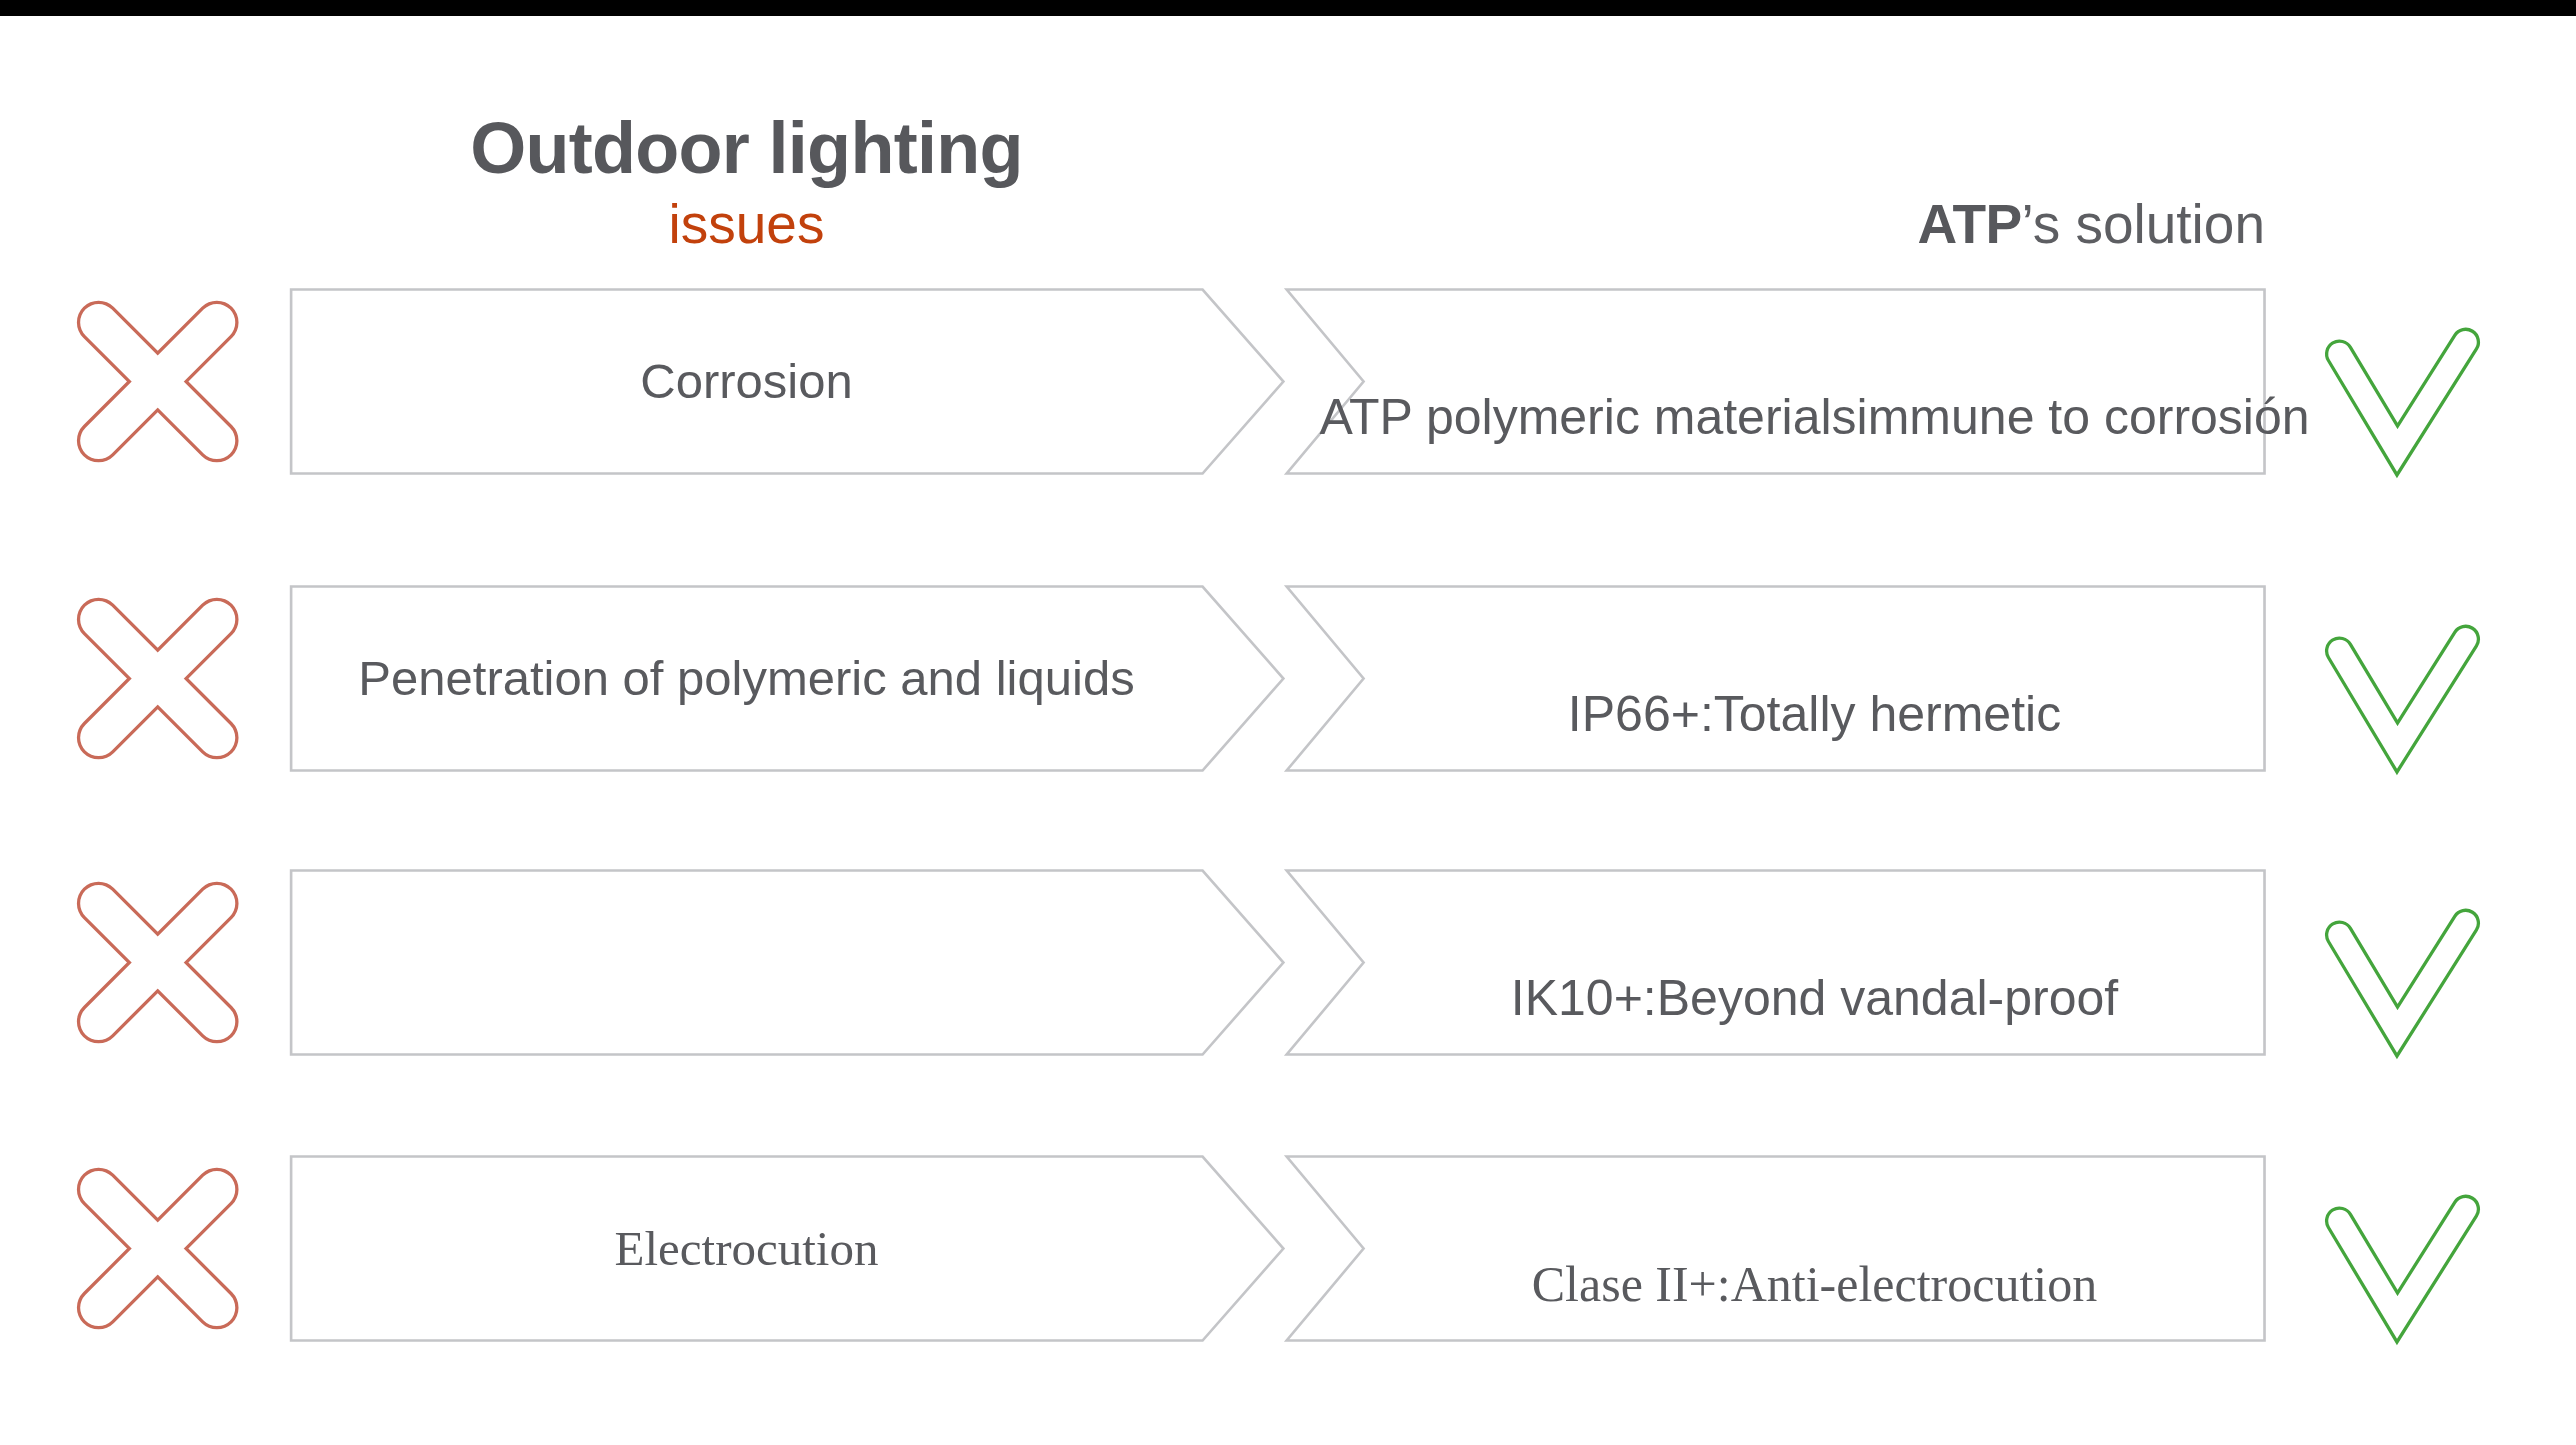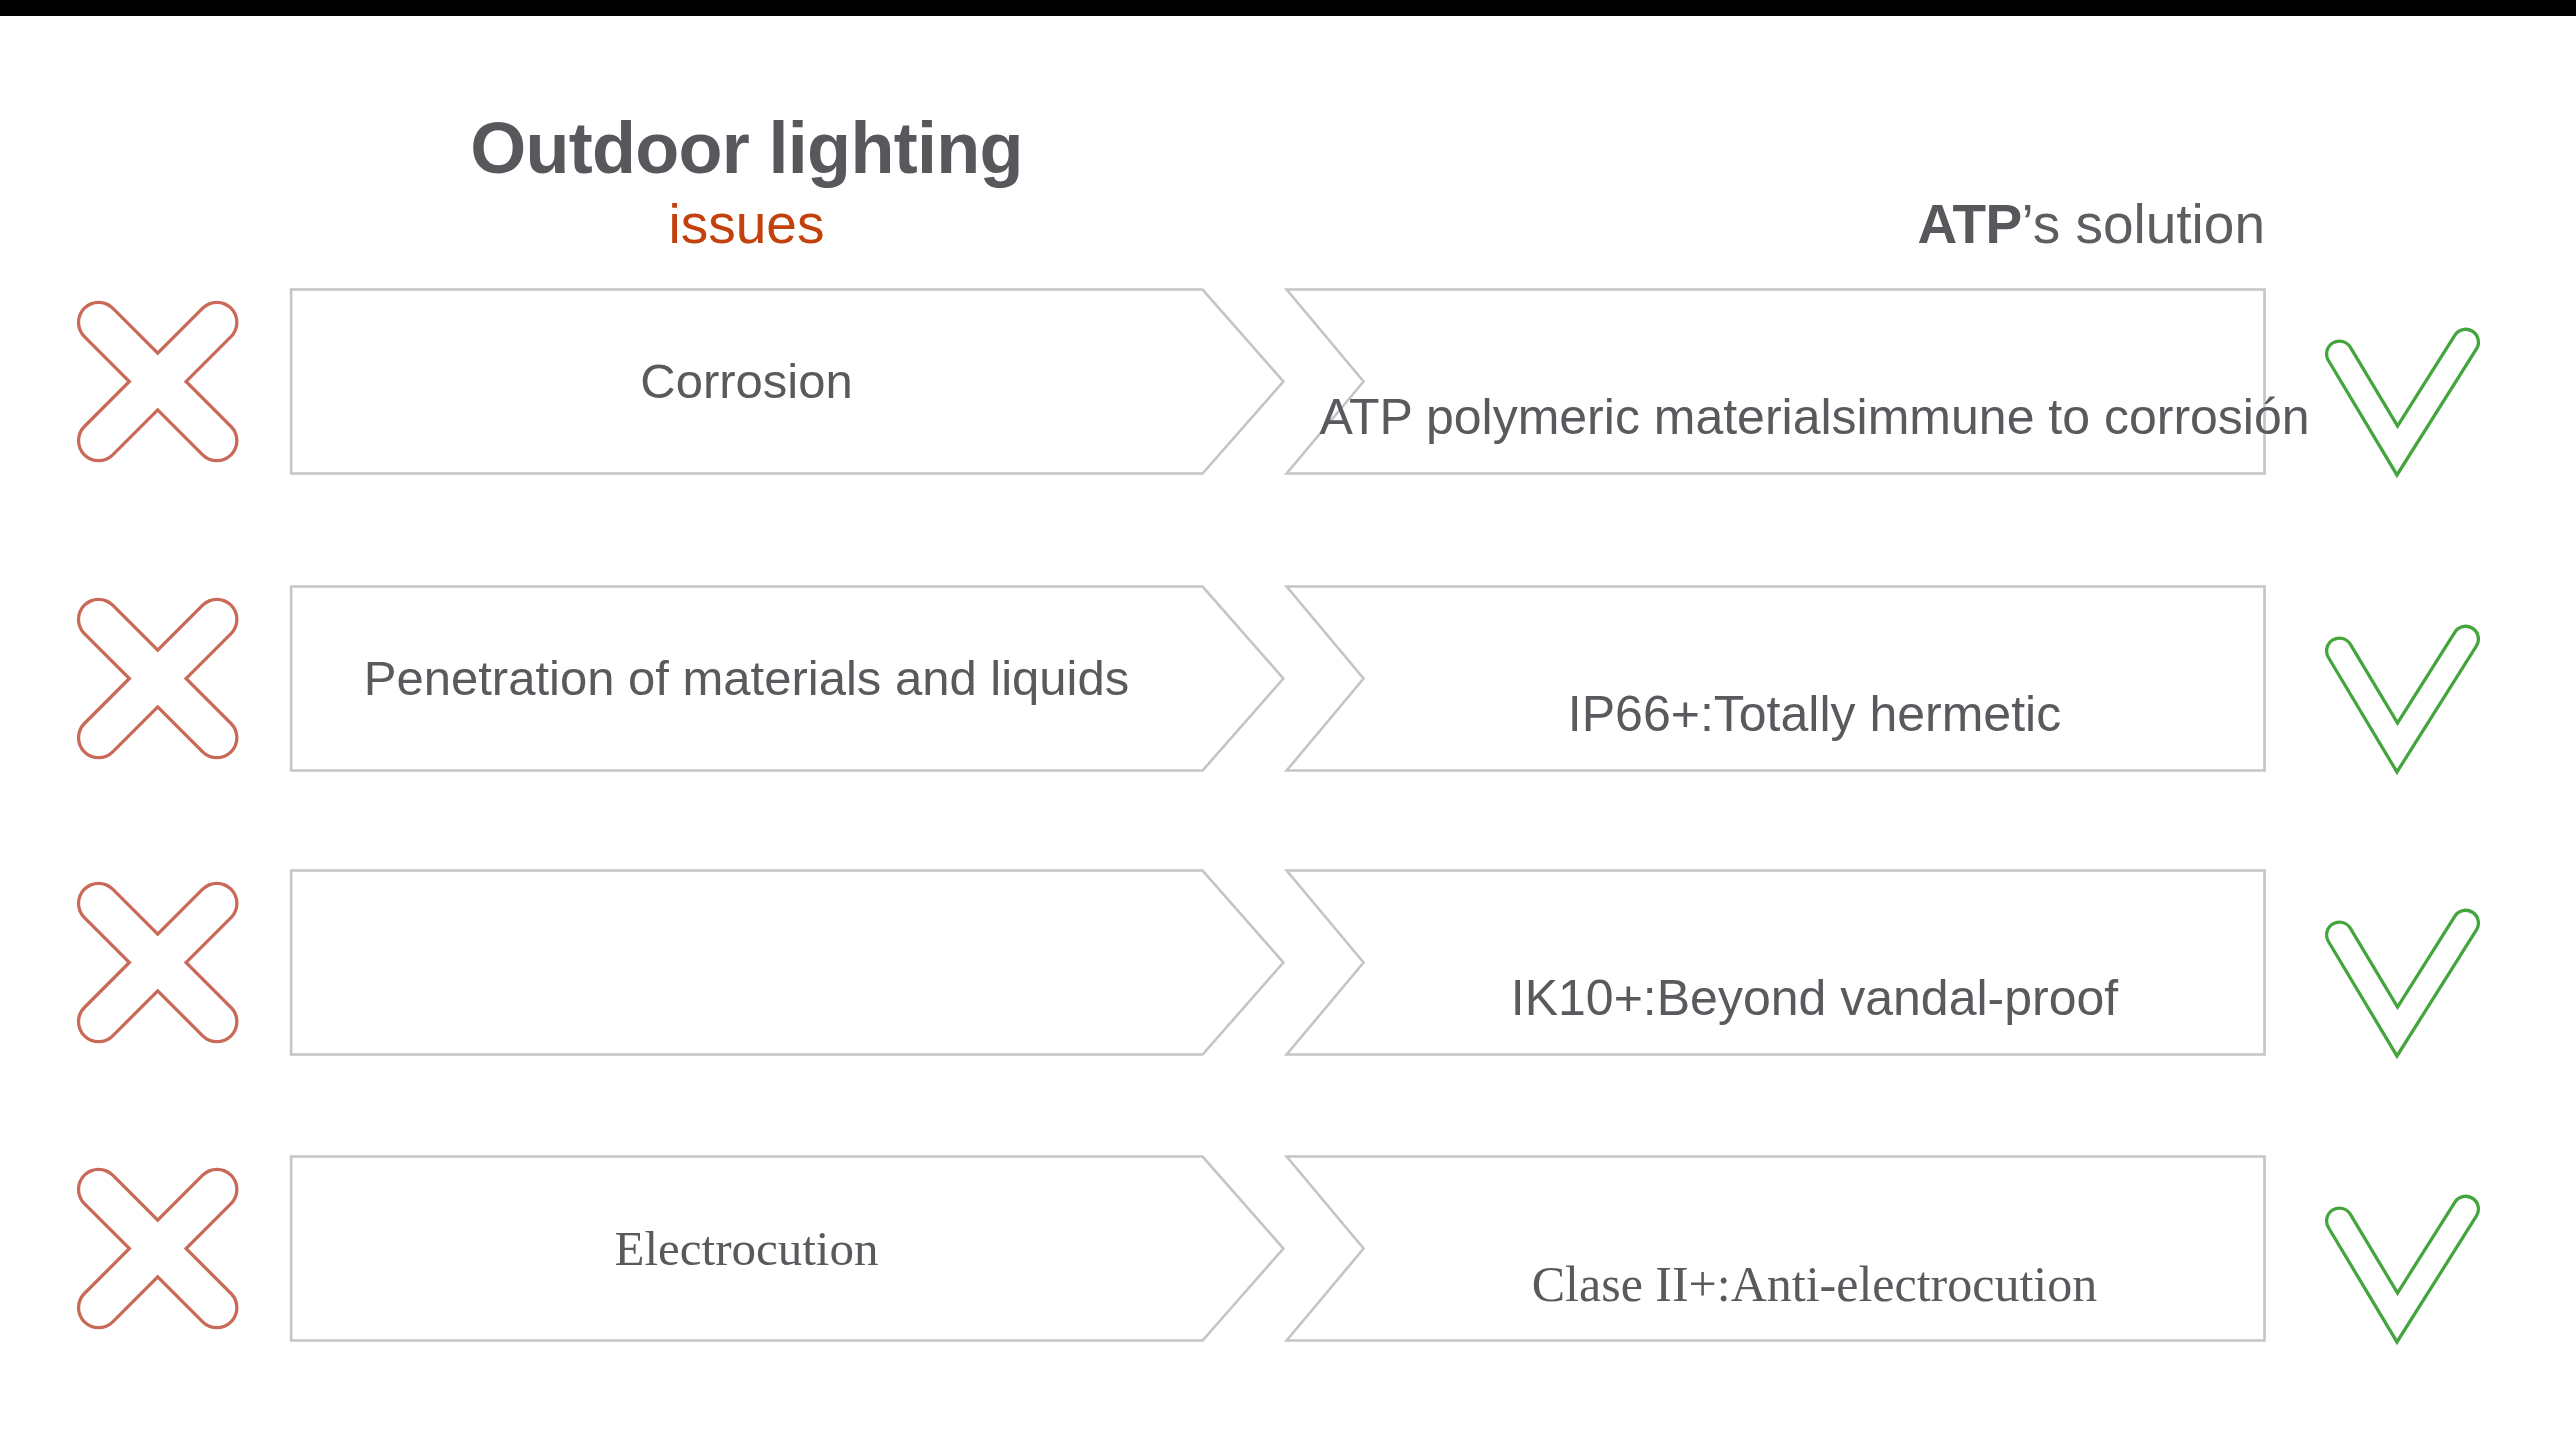--- a/index.html
+++ b/index.html
@@ -82,21 +82,21 @@
     <polygon class="box-outline" points="1958,2 3446,2 3446,282 1958,282 2075,142"></polygon>
     <g>
       <path class="x-outer" d="M150,52 L330,232 M330,52 L150,232"></path>
       <path class="x-inner" d="M150,52 L330,232 M330,52 L150,232"></path>
     </g>
     <g>
       <path class="check-outer" d="M3560,100 L3648,247 L3752,82"></path>
       <path class="check-inner" d="M3560,100 L3648,247 L3752,82"></path>
     </g>
   </svg>
-  <div class="issue-label">Penetration of materials and liquids</div>
+  <div class="issue-label">Penetration of polymeric and liquids</div>
   <div class="solution-label">
     <div>IP66+:</div>
     <div>Totally hermetic</div>
   </div>
 </div>
 
 <div class="row r3">
   <svg width="2576" height="191" viewBox="0 0 3920 290">
     <polygon class="box-outline" points="443,2 1830,2 1953,142 1830,282 443,282"></polygon>
     <polygon class="box-outline" points="1958,2 3446,2 3446,282 1958,282 2075,142"></polygon>

